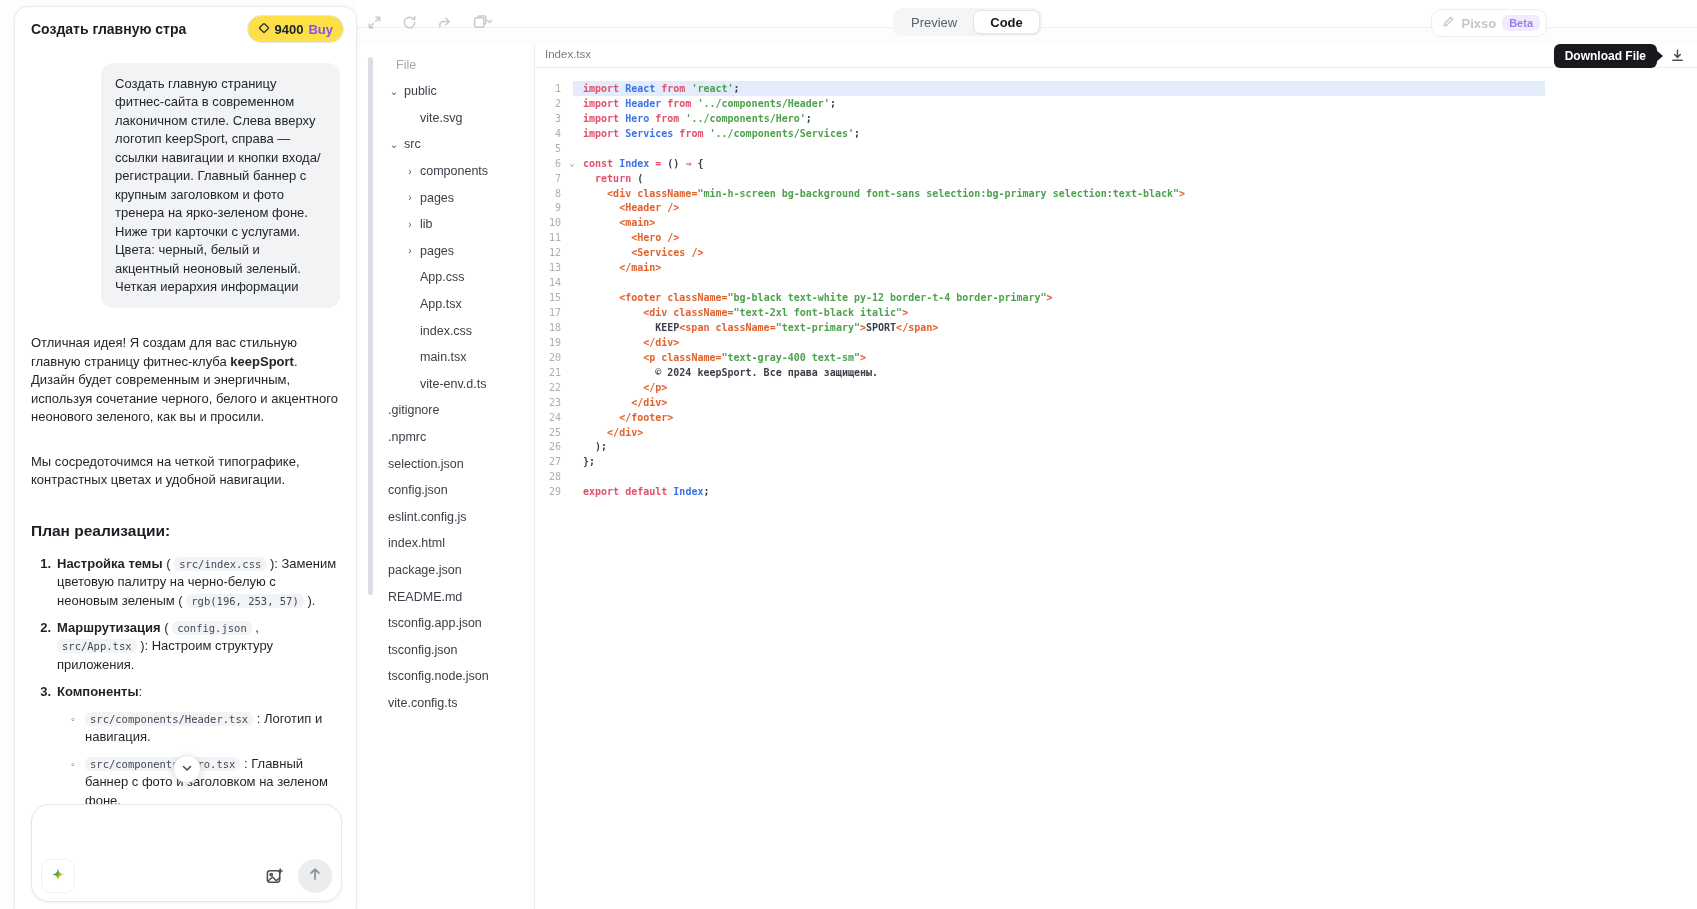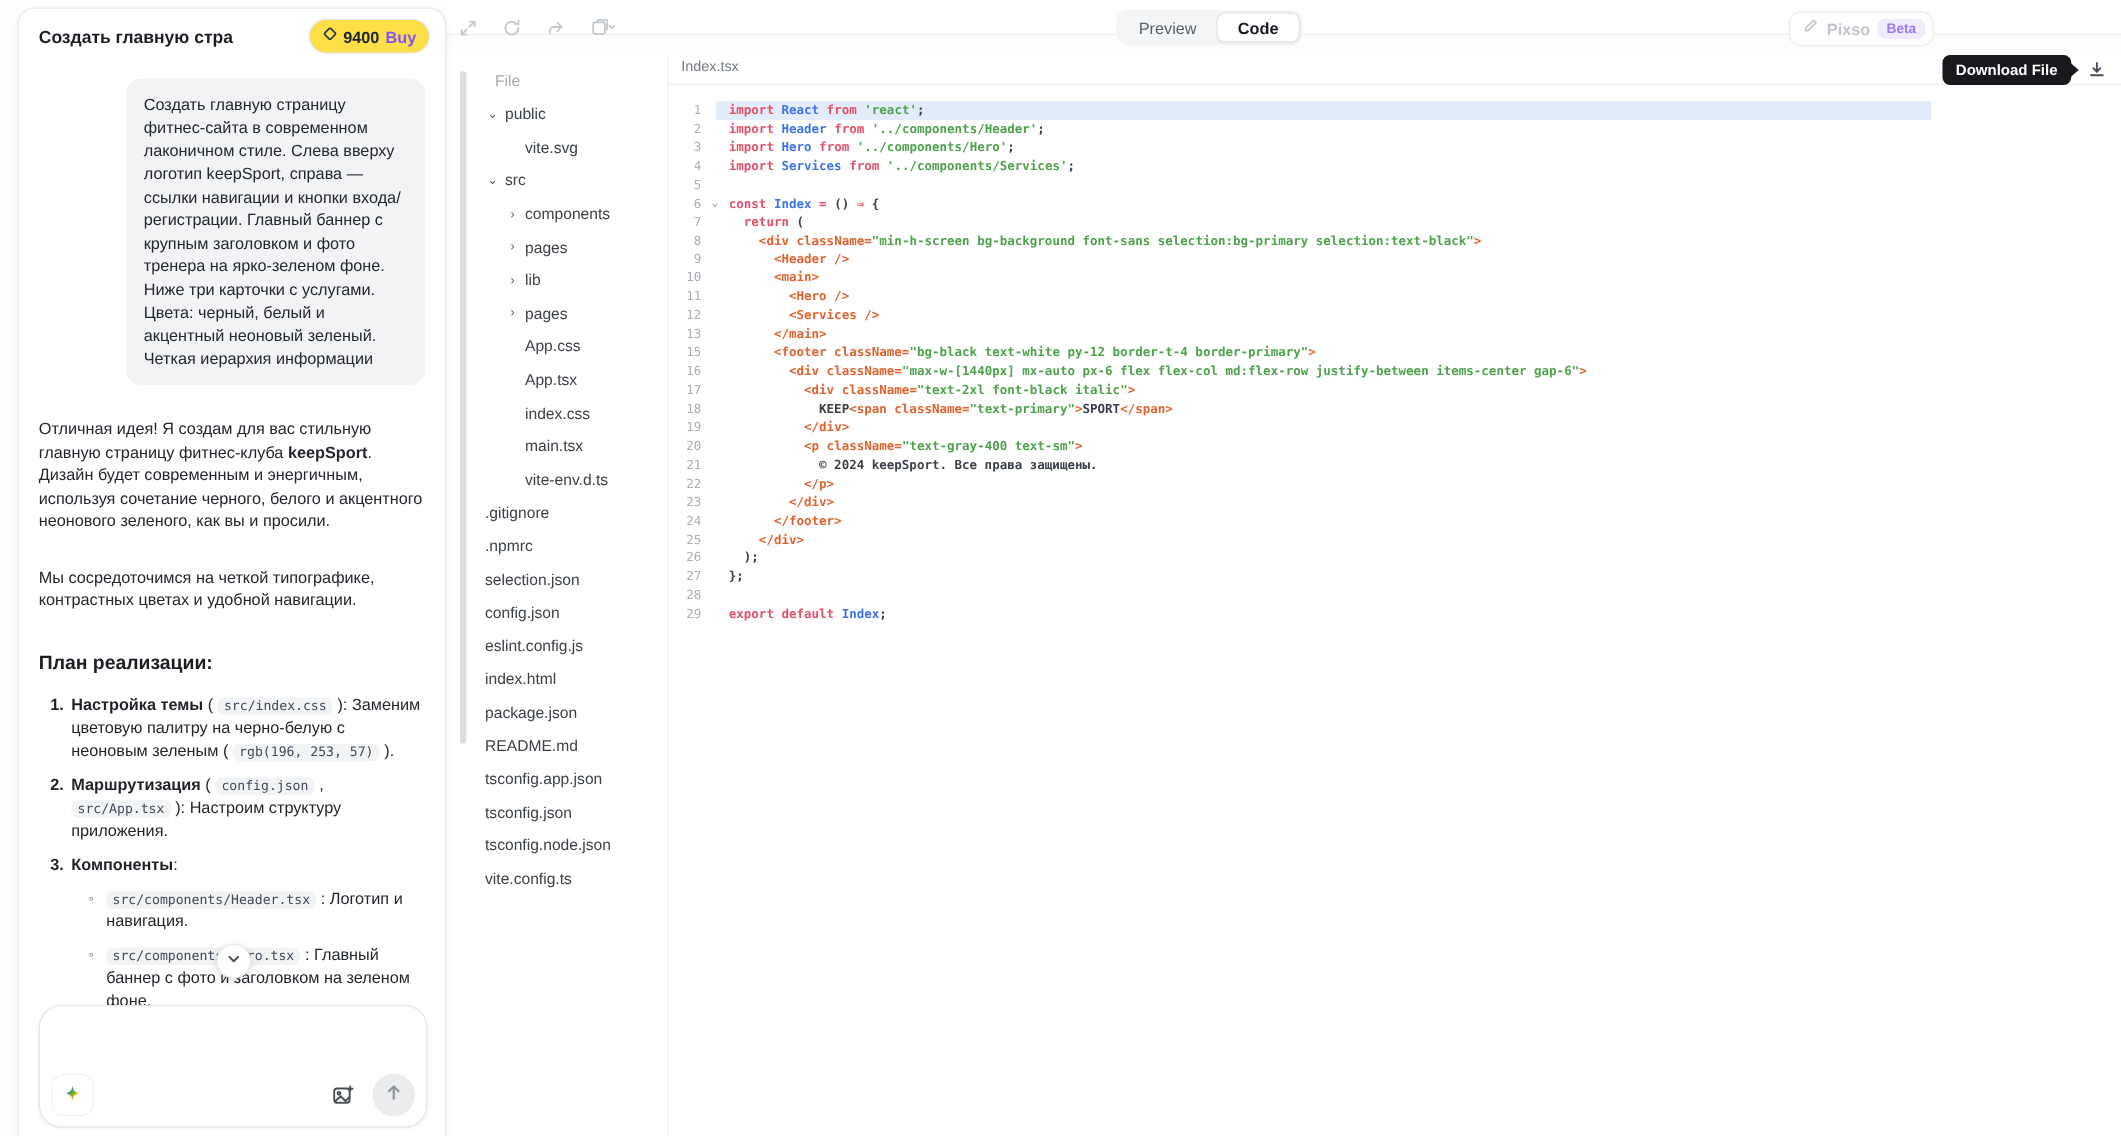--- a/index.html
+++ b/index.html
@@ -282,28 +282,28 @@
           <span class="ln">12</span>
           <span class="fold"></span>
           <span class="codetext"><span class="c-pl">        </span><span class="c-tag">&lt;Services /&gt;</span></span>
         </div>
         <div class="crow">
           <span class="ln">13</span>
           <span class="fold"></span>
           <span class="codetext"><span class="c-pl">      </span><span class="c-tag">&lt;/main&gt;</span></span>
         </div>
         <div class="crow">
+          <span class="ln">14</span>
+          <span class="fold"></span>
+          <span class="codetext"></span>
+        </div>
+        <div class="crow">
           <span class="ln">15</span>
           <span class="fold"></span>
           <span class="codetext"><span class="c-pl">      </span><span class="c-tag">&lt;footer </span><span class="c-attr">className=</span><span class="c-str">"bg-black text-white py-12 border-t-4 border-primary"</span><span class="c-tag">&gt;</span></span>
-        </div>
-        <div class="crow">
-          <span class="ln">16</span>
-          <span class="fold"></span>
-          <span class="codetext"><span class="c-pl">        </span><span class="c-tag">&lt;div </span><span class="c-attr">className=</span><span class="c-str">"max-w-[1440px] mx-auto px-6 flex flex-col md:flex-row justify-between items-center gap-6"</span><span class="c-tag">&gt;</span></span>
         </div>
         <div class="crow">
           <span class="ln">17</span>
           <span class="fold"></span>
           <span class="codetext"><span class="c-pl">          </span><span class="c-tag">&lt;div </span><span class="c-attr">className=</span><span class="c-str">"text-2xl font-black italic"</span><span class="c-tag">&gt;</span></span>
         </div>
         <div class="crow">
           <span class="ln">18</span>
           <span class="fold"></span>
           <span class="codetext"><span class="c-pl">            KEEP</span><span class="c-tag">&lt;span </span><span class="c-attr">className=</span><span class="c-str">"text-primary"</span><span class="c-tag">&gt;</span><span class="c-pl">SPORT</span><span class="c-tag">&lt;/span&gt;</span></span>

